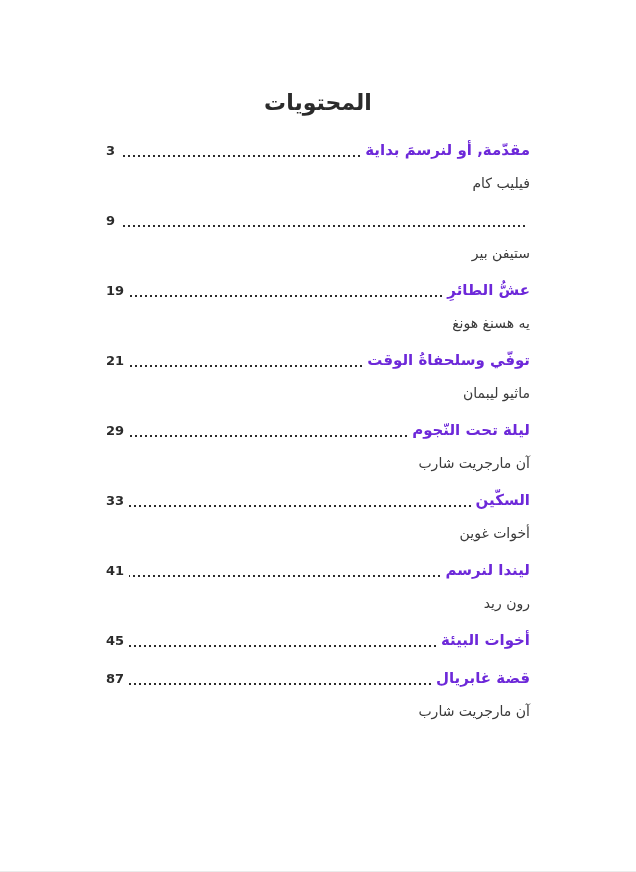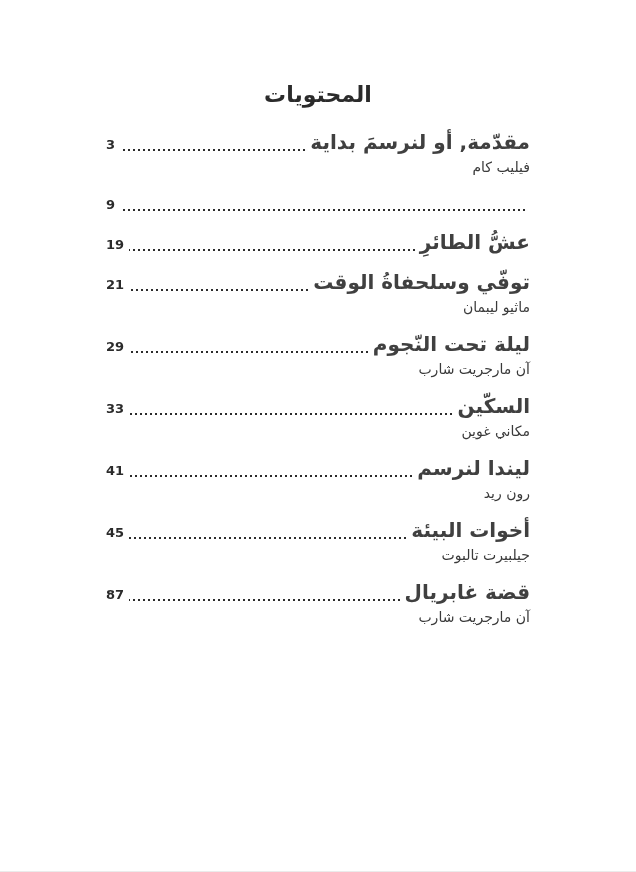--- a/index.html
+++ b/index.html
@@ -11,21 +11,21 @@
     position: relative;
     width: 636px;
     height: 871px;
     background: #ffffff;
     border-bottom: 1px solid #ebebeb;
     overflow: hidden;
     font-family: "DejaVu Sans", sans-serif;
     color: #2b2b2b;
   }
   .heading {
-    margin: 8px;
+    margin: 16px;
     padding-top: 74px;
     text-align: center;
     font-size: 22px;
     font-weight: 700;
     color: #2b2b2b;
     line-height: 1.2;
   }
   .toc {
     direction: rtl;
     margin: 24px 106px 0 106px; 
@@ -33,40 +33,40 @@
   .entry {
     margin-bottom: 17px;
   }
   .entry-line {
     display: flex;
     direction: rtl;
     align-items: baseline;
     line-height: 21px;
   }
   .entry-title {
-    font-size: 20px;
+    font-size: 15px;
     font-weight: 700;
     white-space: nowrap;
-    color: #404040;
+    color: #6d28d9;
   }
   .leader {
     flex: 1 1 auto;
     height: 2px;
     align-self: flex-end;
     margin: 0 5px 4px 5px;
     background-image: repeating-linear-gradient(to left, #2b2b2b 0 2px, transparent 2px 5px);
   }
   .entry-page {
     font-size: 13px;
     font-weight: 700;
     color: #2b2b2b;
     direction: ltr;
   }
   .entry-author {
-    margin-top: 2px;
+    margin-top: 12px;
     text-align: right;
     font-size: 14px;
     font-weight: 400;
     color: #3a3a3a;
     line-height: 20px;
   }
 </style>
 </head>
 <body>
 
@@ -83,28 +83,30 @@
         <span class="entry-page">3</span>
       </div>
       <div class="entry-author">فيليب كام</div>
     </div>
 
     <div class="entry">
       <div class="entry-line">
         <span class="leader"></span>
         <span class="entry-page">9</span>
       </div>
+      <div class="entry-author">ستيفن بير</div>
     </div>
 
     <div class="entry">
       <div class="entry-line">
         <span class="entry-title">عشُّ الطائرِ</span>
         <span class="leader"></span>
         <span class="entry-page">19</span>
       </div>
+      <div class="entry-author">يه هسنغ هونغ</div>
     </div>
 
     <div class="entry">
       <div class="entry-line">
         <span class="entry-title">توفّي وسلحفاةُ الوقت</span>
         <span class="leader"></span>
         <span class="entry-page">21</span>
       </div>
       <div class="entry-author">ماثيو ليبمان</div>
     </div>
@@ -117,39 +119,38 @@
       </div>
       <div class="entry-author">آن مارجريت شارب</div>
     </div>
 
     <div class="entry">
       <div class="entry-line">
         <span class="entry-title">السكّين</span>
         <span class="leader"></span>
         <span class="entry-page">33</span>
       </div>
-      <div class="entry-author">مكاني غوين</div>
+      <div class="entry-author">أخوات غوين</div>
     </div>
 
     <div class="entry">
       <div class="entry-line">
         <span class="entry-title">ليندا لنرسم</span>
         <span class="leader"></span>
         <span class="entry-page">41</span>
       </div>
       <div class="entry-author">رون ريد</div>
     </div>
 
     <div class="entry">
       <div class="entry-line">
         <span class="entry-title">أخوات البيئة</span>
         <span class="leader"></span>
         <span class="entry-page">45</span>
       </div>
-      <div class="entry-author">جيلبيرت تالبوت</div>
     </div>
 
     <div class="entry">
       <div class="entry-line">
         <span class="entry-title">قضة غابريال</span>
         <span class="leader"></span>
         <span class="entry-page">87</span>
       </div>
       <div class="entry-author">آن مارجريت شارب</div>
     </div>

